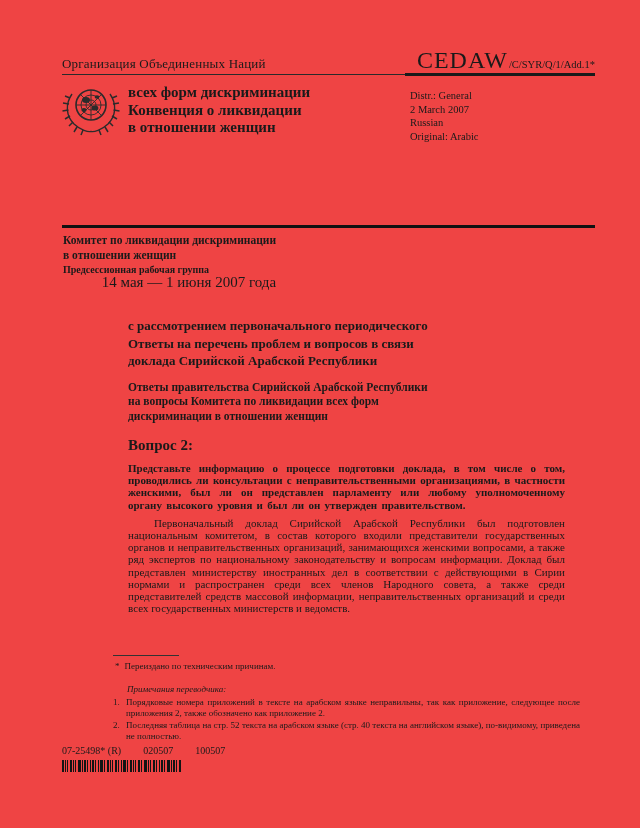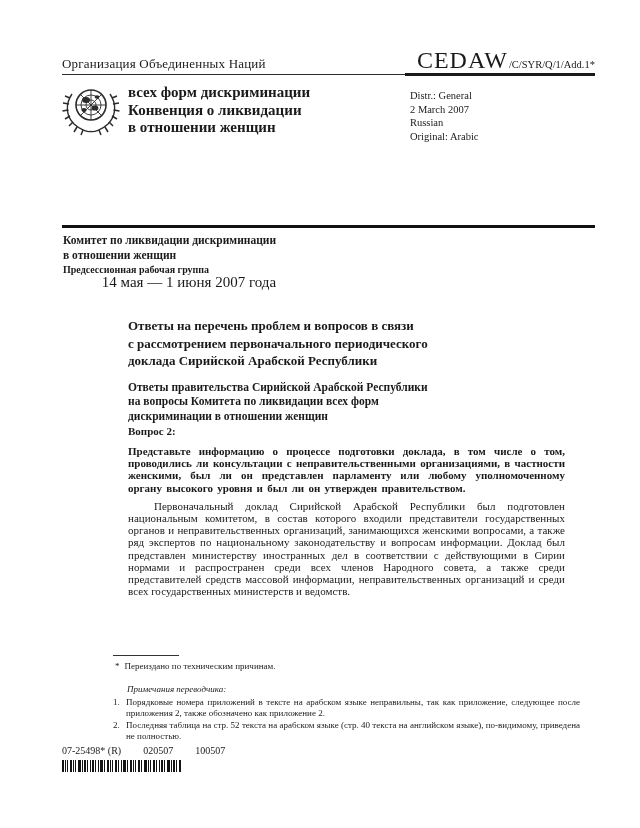--- a/index.html
+++ b/index.html
@@ -1,21 +1,21 @@
 <!DOCTYPE html>
 <html><head>
 <meta charset="utf-8">
 <style>
   html, body { margin: 0; padding: 0; background: #e8e8e8; }
   .page {
     position: relative;
     width: 640px;
     height: 828px;
     margin: 0 auto;
-    background: #ffffff;
+    background: #ef4444;
     font-family: "Liberation Serif", "DejaVu Serif", serif;
     color: #1a1a1a;
     overflow: hidden;
   }
   
   .org-name {
     position: absolute; left: 62px; top: 56px;
     font-size: 13px; letter-spacing: 0.2px;
   }
   .doc-symbol {
@@ -38,21 +38,21 @@
   
   .section-rule { position: absolute; left: 62px; top: 225px; width: 533px; height: 2.5px; background: #111; }
   .committee { position: absolute; left: 63px; top: 233px; }
   .committee .t  { font-size: 11.5px; font-weight: bold; line-height: 15px; }
   .committee .s  { font-size: 10px;  font-weight: bold; line-height: 13px; }
   .committee .d  { font-size: 15px;  line-height: 13px; text-align: right; }
   
   .content { position: absolute; left: 128px; top: 317px; width: 437px; }
   .report-title { font-size: 13px; font-weight: bold; line-height: 17.5px; }
   .report-subtitle { margin-top: 10px; font-size: 11.5px; font-weight: bold; line-height: 14.5px; }
-  .question-label { margin-top: 2px; font-size: 11px; font-weight: bold; }
+  .question-label { margin-top: 14px; font-size: 15px; font-weight: bold; }
   .question-para {
     margin-top: 8px; font-size: 11px; font-weight: bold;
     line-height: 12.2px; text-align: justify; word-spacing: 1.5px;
   }
   .answer-para {
     margin-top: 6px; font-size: 11px; line-height: 12.2px;
     text-align: justify; text-indent: 26px;
   }
   
   .fn-separator { position: absolute; left: 113px; top: 655px; width: 66px; height: 1px; background: #333; }
@@ -134,22 +134,22 @@
 
   <div class="committee">
     <div class="t">Комитет по ликвидации дискриминации</div>
     <div class="t">в отношении женщин</div>
     <div class="s">Предсессионная рабочая группа</div>
     <div class="d">14 мая — 1 июня 2007 года</div>
   </div>
 
   <div class="content">
     <div class="report-title">
+      <div>с рассмотрением первоначального периодического</div>
       <div>Ответы на перечень проблем и вопросов в связи</div>
-      <div>с рассмотрением первоначального периодического</div>
       <div>доклада Сирийской Арабской Республики</div>
     </div>
 
     <div class="report-subtitle">
       <div>Ответы правительства Сирийской Арабской Республики</div>
       <div>на вопросы Комитета по ликвидации всех форм</div>
       <div>дискриминации в отношении женщин</div>
     </div>
 
     <div class="question-label">Вопрос 2:</div>

